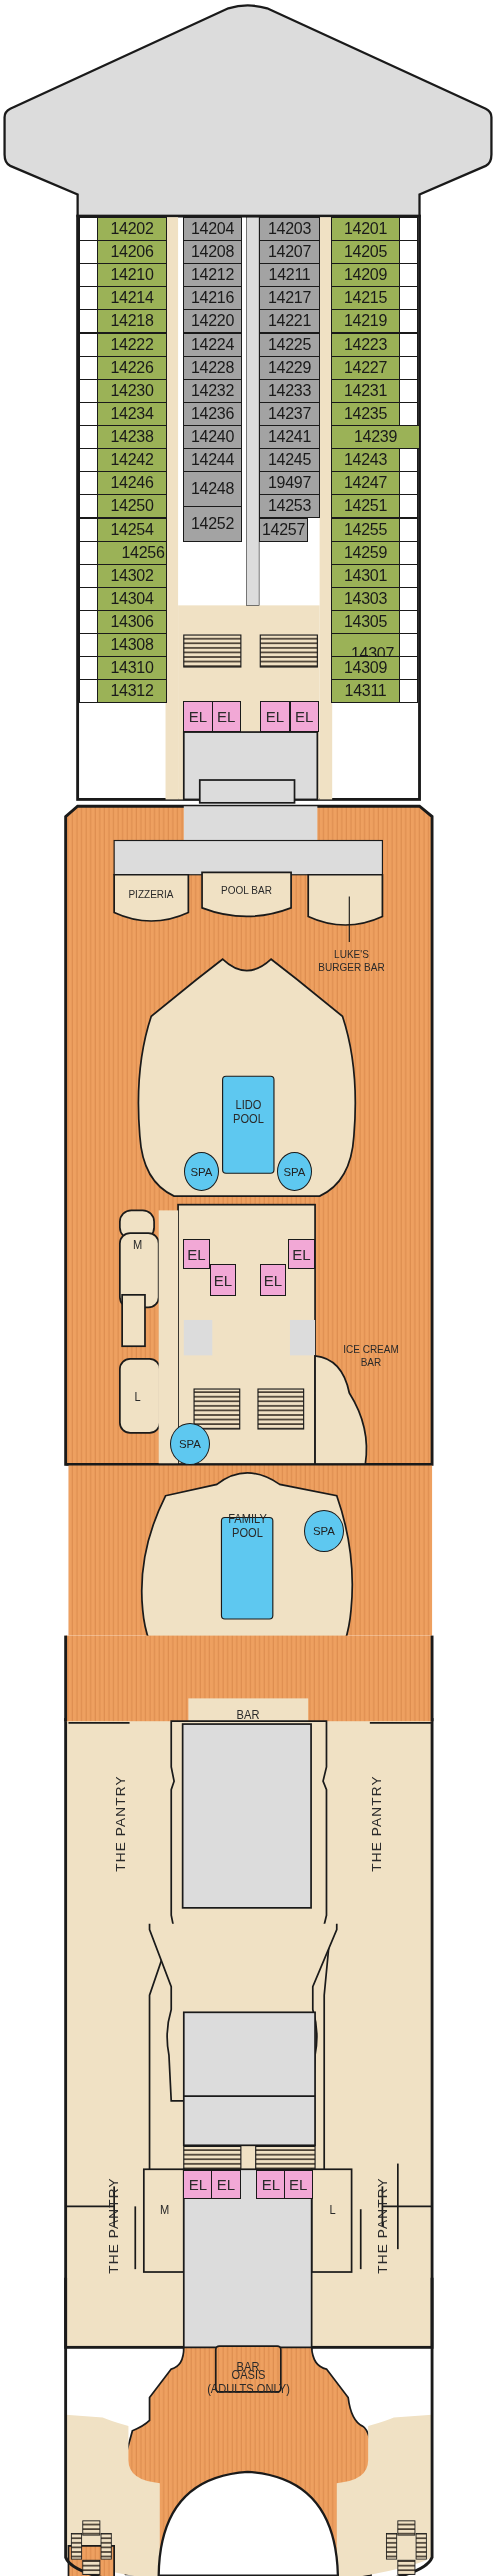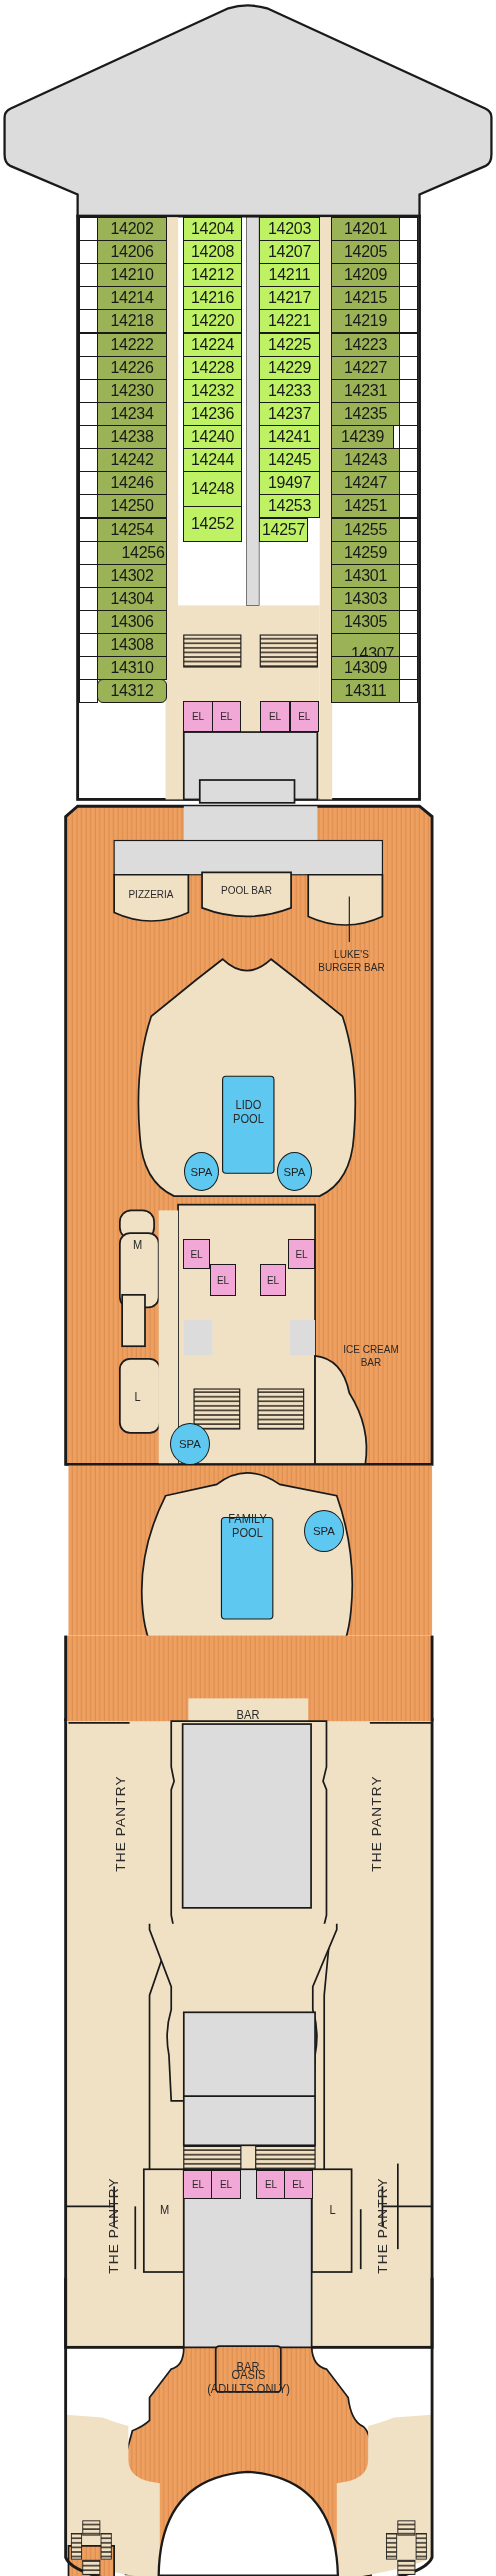--- a/index.html
+++ b/index.html
@@ -4,29 +4,29 @@
 <style>
   html, body { margin:0; padding:0; background:#ffffff; }
   body { width:496px; height:2576px; position:relative; overflow:hidden;
          font-family:"Liberation Sans", sans-serif; color:#222; }
   .abs { position:absolute; box-sizing:border-box; }
   .deck-svg { position:absolute; left:0; top:0; }
   .cabin { position:absolute; box-sizing:border-box; border:1.7px solid #1a1a1a;
            display:flex; align-items:center; justify-content:center;
            font-size:16px; letter-spacing:-0.3px; color:#1a1a1a; }
   .cabin.green { background:#9bb257; }
-  .cabin.yellow { background:#bef264; }
+  .cabin.yellow { background:#a3a3a3; }
   .balcony { position:absolute; box-sizing:border-box; background:#fff;
              border:1.7px solid #1a1a1a; }
   .label { position:absolute; text-align:center; color:#2a2a2a;
            font-size:12.6px; line-height:1.1; transform:scaleX(0.88); }
   .label.small { font-size:11.4px; }
   .el { position:absolute; box-sizing:border-box; background:#f2a8d6;
         border:1.7px solid #1a1a1a; display:flex; align-items:center;
-        justify-content:center; font-size:10px; color:#2a2a2a; }
+        justify-content:center; font-size:15px; color:#2a2a2a; }
   .vert { position:absolute; white-space:nowrap; font-size:13.7px;
           letter-spacing:1.1px; color:#2a2a2a; transform-origin:center center; }
 </style>
 </head>
 <body>
 
 <svg class="deck-svg" width="496" height="2576" viewBox="0 0 869 4512">
   <defs>
     <pattern id="planks" width="8" height="10" patternUnits="userSpaceOnUse">
       <rect width="8" height="10" fill="#eea060"></rect>
@@ -204,31 +204,31 @@
     <div class="cabin green" style="left: 97px; top: 448px; width: 70px; height: 24px;">14242</div>
     <div class="cabin green" style="left: 97px; top: 471px; width: 70px; height: 24px;">14246</div>
     <div class="cabin green" style="left: 97px; top: 494px; width: 70px; height: 24px;">14250</div>
     <div class="cabin green" style="left: 97px; top: 518px; width: 70px; height: 24px;">14254</div>
     <div class="cabin green" style="left: 97px; top: 541px; width: 70px; height: 24px; padding-left: 22px;">14256</div>
     <div class="cabin green" style="left: 97px; top: 564px; width: 70px; height: 24px;">14302</div>
     <div class="cabin green" style="left: 97px; top: 587px; width: 70px; height: 24px;">14304</div>
     <div class="cabin green" style="left: 97px; top: 610px; width: 70px; height: 24px;">14306</div>
     <div class="cabin green" style="left: 97px; top: 633px; width: 70px; height: 24px;">14308</div>
     <div class="cabin green" style="left: 97px; top: 656px; width: 70px; height: 24px;">14310</div>
-    <div class="cabin green" style="left: 97px; top: 679px; width: 70px; height: 24px; border-radius: 6px;">14312</div>
+    <div class="cabin green" style="left: 97px; top: 679px; width: 70px; height: 24px;">14312</div>
     <div class="cabin green" style="left: 331px; top: 217px; width: 69px; height: 24px;">14201</div>
     <div class="cabin green" style="left: 331px; top: 240px; width: 69px; height: 24px;">14205</div>
     <div class="cabin green" style="left: 331px; top: 263px; width: 69px; height: 24px;">14209</div>
     <div class="cabin green" style="left: 331px; top: 286px; width: 69px; height: 24px;">14215</div>
     <div class="cabin green" style="left: 331px; top: 309px; width: 69px; height: 24px;">14219</div>
     <div class="cabin green" style="left: 331px; top: 333px; width: 69px; height: 24px;">14223</div>
     <div class="cabin green" style="left: 331px; top: 356px; width: 69px; height: 24px;">14227</div>
     <div class="cabin green" style="left: 331px; top: 379px; width: 69px; height: 24px;">14231</div>
     <div class="cabin green" style="left: 331px; top: 402px; width: 69px; height: 24px;">14235</div>
-    <div class="cabin green" style="left: 331px; top: 425px; width: 63px; height: 24px;">14239</div>
+    <div class="cabin green" style="left: 331px; top: 425px; width: 89px; height: 24px;">14239</div>
     <div class="cabin green" style="left: 331px; top: 448px; width: 69px; height: 24px;">14243</div>
     <div class="cabin green" style="left: 331px; top: 471px; width: 69px; height: 24px;">14247</div>
     <div class="cabin green" style="left: 331px; top: 494px; width: 69px; height: 24px;">14251</div>
     <div class="cabin green" style="left: 331px; top: 518px; width: 69px; height: 24px;">14255</div>
     <div class="cabin green" style="left: 331px; top: 541px; width: 69px; height: 24px;">14259</div>
     <div class="cabin green" style="left: 331px; top: 564px; width: 69px; height: 24px;">14301</div>
     <div class="cabin green" style="left: 331px; top: 587px; width: 69px; height: 24px;">14303</div>
     <div class="cabin green" style="left: 331px; top: 610px; width: 69px; height: 24px;">14305</div>
     <div class="cabin green" style="left: 331px; top: 633px; width: 69px; height: 41px; padding-left: 14px;">14307</div>
     <div class="cabin green" style="left: 331px; top: 656px; width: 69px; height: 24px;">14309</div>

